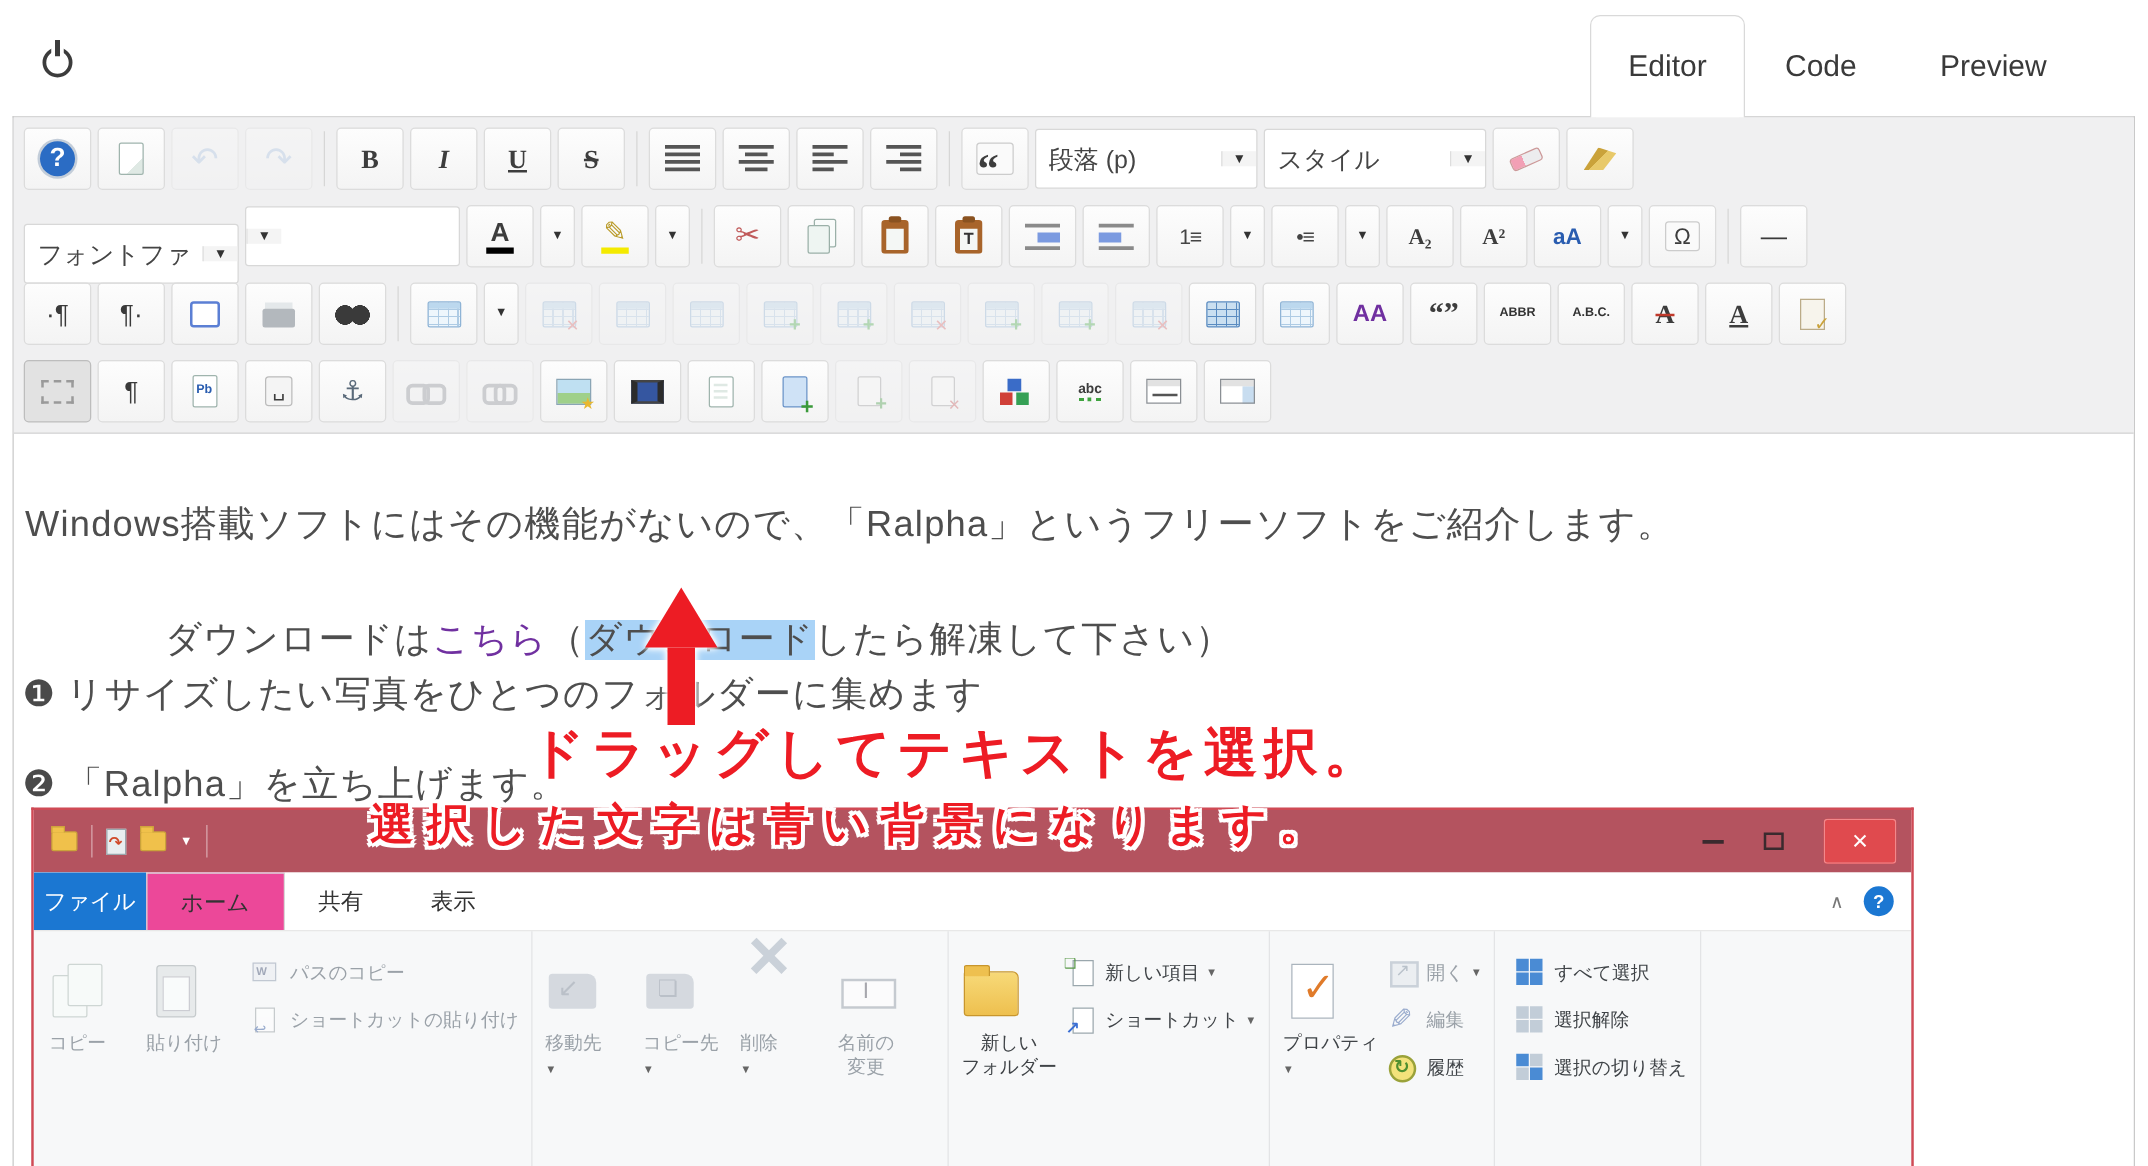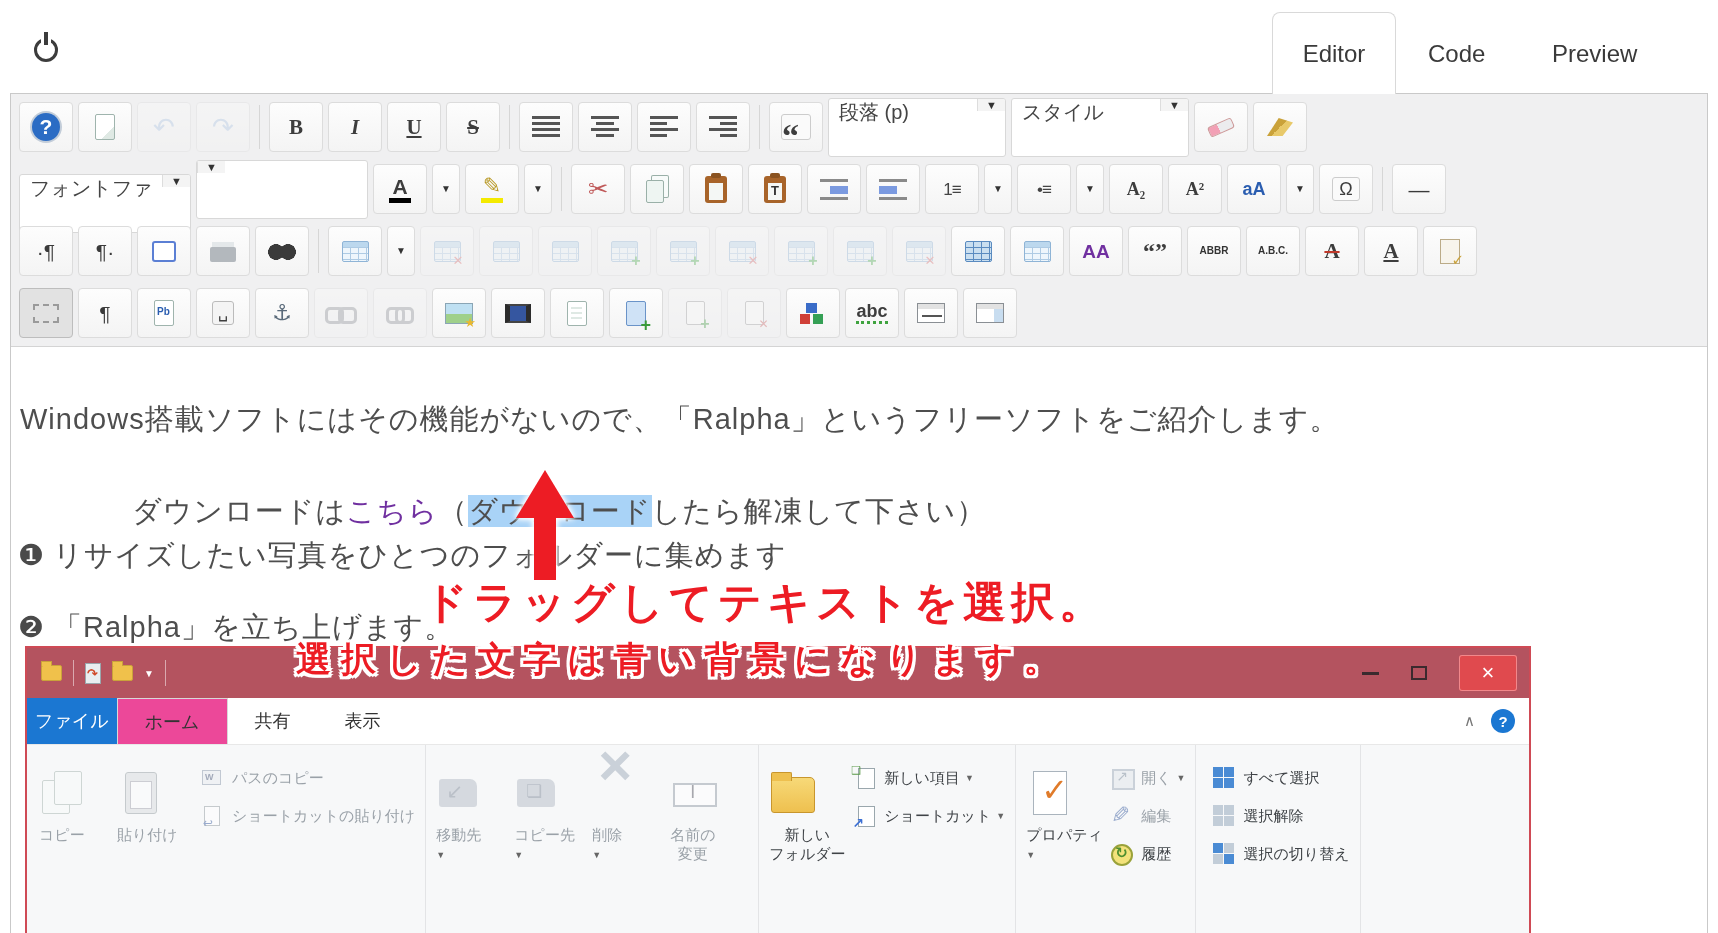--- a/index.html
+++ b/index.html
@@ -14,21 +14,21 @@
   .top-tab-preview{left:1552px;top:40px}
   
   .editor-frame{position:absolute;left:10px;top:93px;width:1698px;height:840px;border:1px solid #c9c9c9;border-bottom:none;background:#fff;z-index:1}
   .tb{position:absolute;left:0;top:0;width:100%;height:253px;background:#f0f0f1;border-bottom:1px solid #d4d4d4;padding:2px 0 0 8px}
   .tb-row{display:flex;align-items:center;height:62px;gap:5px}
   .tb-btn{width:54px;height:50px;flex:none;display:flex;align-items:center;justify-content:center;background:linear-gradient(#fdfdfd,#f4f4f4);border:1px solid #dcdcdc;border-radius:4px;cursor:pointer}
   .tb-btn.dis{opacity:.35}
   .tb-btn.on{background:#e2e2e2;border-color:#bdbdbd}
   .tb-sep{width:1px;height:44px;background:#d6d6d6;margin:0 4px;flex:none}
   .g{font-size:21px;color:#3d3d3d;line-height:1}
-  .tb-select{height:59px;flex:none;display:flex;align-items:flex-start;background:#fff;border:1px solid #d8d8d8;border-radius:3px;overflow:hidden;cursor:pointer}
+  .tb-select{height:48px;flex:none;display:flex;align-items:center;background:#fff;border:1px solid #d8d8d8;border-radius:3px;overflow:hidden;cursor:pointer}
   .sel-label{flex:1;display:flex;align-items:center;padding:0 10px;font-size:20px;color:#444;white-space:nowrap;overflow:hidden}
   .sel-arrow{width:28px;display:flex;align-items:center;justify-content:center;background:#f4f4f4;border-left:1px solid #ddd;font-size:11px;color:#333}
   
   .c-help{background:#2b6cc4;color:#fff;border-radius:50%;width:28px;height:28px;line-height:28px;text-align:center;font-weight:bold;box-shadow:0 0 0 2px #c3cdd9}
   .c-undo{color:#a9c4e4;font-size:26px}
   .c-bold{font-family:"Liberation Serif",serif;font-weight:800}
   .c-italic{font-family:"Liberation Serif",serif;font-style:italic;font-weight:600}
   .c-underline{font-family:"Liberation Serif",serif;font-weight:700;text-decoration:underline}
   .c-strike{font-family:"Liberation Serif",serif;font-weight:700;text-decoration:line-through}
   .c-bq{font-family:"Liberation Serif",serif;font-weight:800;font-size:34px;line-height:.4;padding-top:14px;border:1px solid #ccc;background:#fafafa;width:30px;height:26px;border-radius:3px}
@@ -39,21 +39,21 @@
   .c-list{font-size:17px;letter-spacing:-1px;color:#444}
   .c-sub{font-size:18px;font-weight:700;font-family:"Liberation Serif",serif}
   .c-case{font-size:18px;font-weight:700;color:#2a5db0}
   .c-omega{border:1px solid #ccc;background:#fafafa;border-radius:3px;padding:2px 6px;font-size:18px}
   .c-dark{color:#3a3a3a}
   .c-aa{font-weight:800;color:#7030a0;font-size:19px}
   .c-q2{font-family:"Liberation Serif",serif;font-weight:800;font-size:24px}
   .c-tiny{font-size:10px;font-weight:700;color:#333;letter-spacing:0}
   .c-del{font-family:"Liberation Serif",serif;font-weight:700;text-decoration:line-through;text-decoration-color:#c0392b}
   .c-ins{font-family:"Liberation Serif",serif;font-weight:700;text-decoration:underline}
-  .c-abc{font-size:18px;font-weight:700;border-bottom:3px dotted #3fa33f;padding-bottom:1px}
+  .c-abc{font-size:11px;font-weight:700;border-bottom:3px dotted #3fa33f;padding-bottom:1px}
   .c-anchor{color:#5a6a7a;font-size:22px}
   .c-boxed{border:1px solid #bbb;background:#f4f4f4;border-radius:3px;padding:3px 5px;font-size:16px}
   
   .sh{display:inline-block;position:relative}
   .sh-doc{width:20px;height:26px;background:linear-gradient(135deg,#fff 70%,#dfe9e4 70%);border:1px solid #9fb4ad;border-radius:2px}
   .sh-eraser{width:26px;height:11px;background:linear-gradient(90deg,#f2a0b5 40%,#ececee 40%);border:1px solid #c99;border-radius:3px;transform:rotate(-24deg)}
   .sh-broom{width:26px;height:18px;background:linear-gradient(135deg,#caa23a 50%,#e8c96a 50%);clip-path:polygon(0 100%,45% 0,100% 25%,60% 100%)}
   .sh-al-j,.sh-al-c,.sh-al-l,.sh-al-r{width:28px;height:23px;background-repeat:no-repeat}
   .sh-al-j{background-image:linear-gradient(#555,#555),linear-gradient(#555,#555),linear-gradient(#555,#555),linear-gradient(#555,#555);background-size:28px 3px;background-position:0 0,0 6px,0 12px,0 18px}
   .sh-al-c{background-image:linear-gradient(#555,#555),linear-gradient(#555,#555),linear-gradient(#555,#555),linear-gradient(#555,#555);background-size:28px 3px,18px 3px,28px 3px,18px 3px;background-position:0 0,5px 6px,0 12px,5px 18px}

